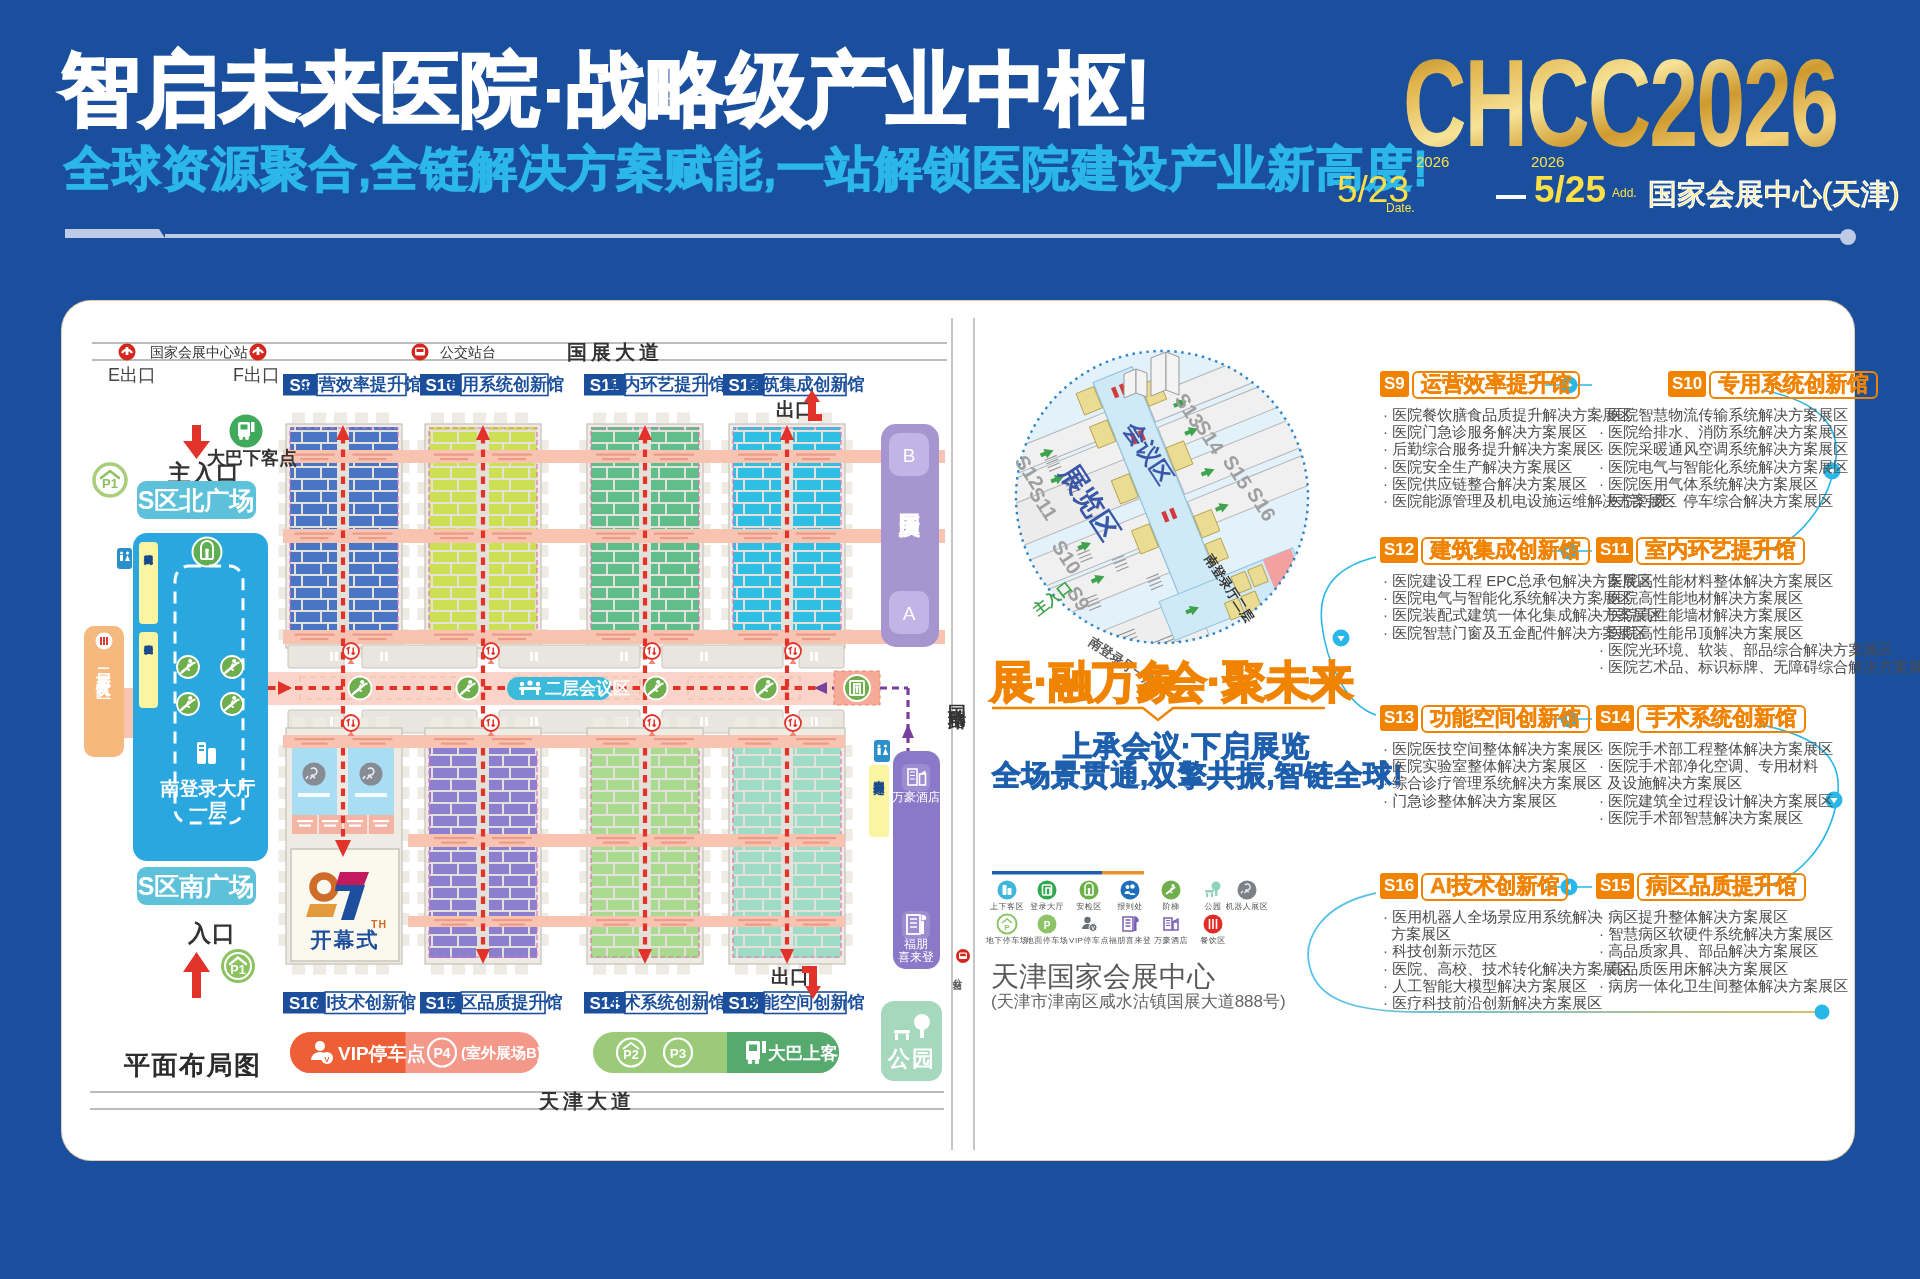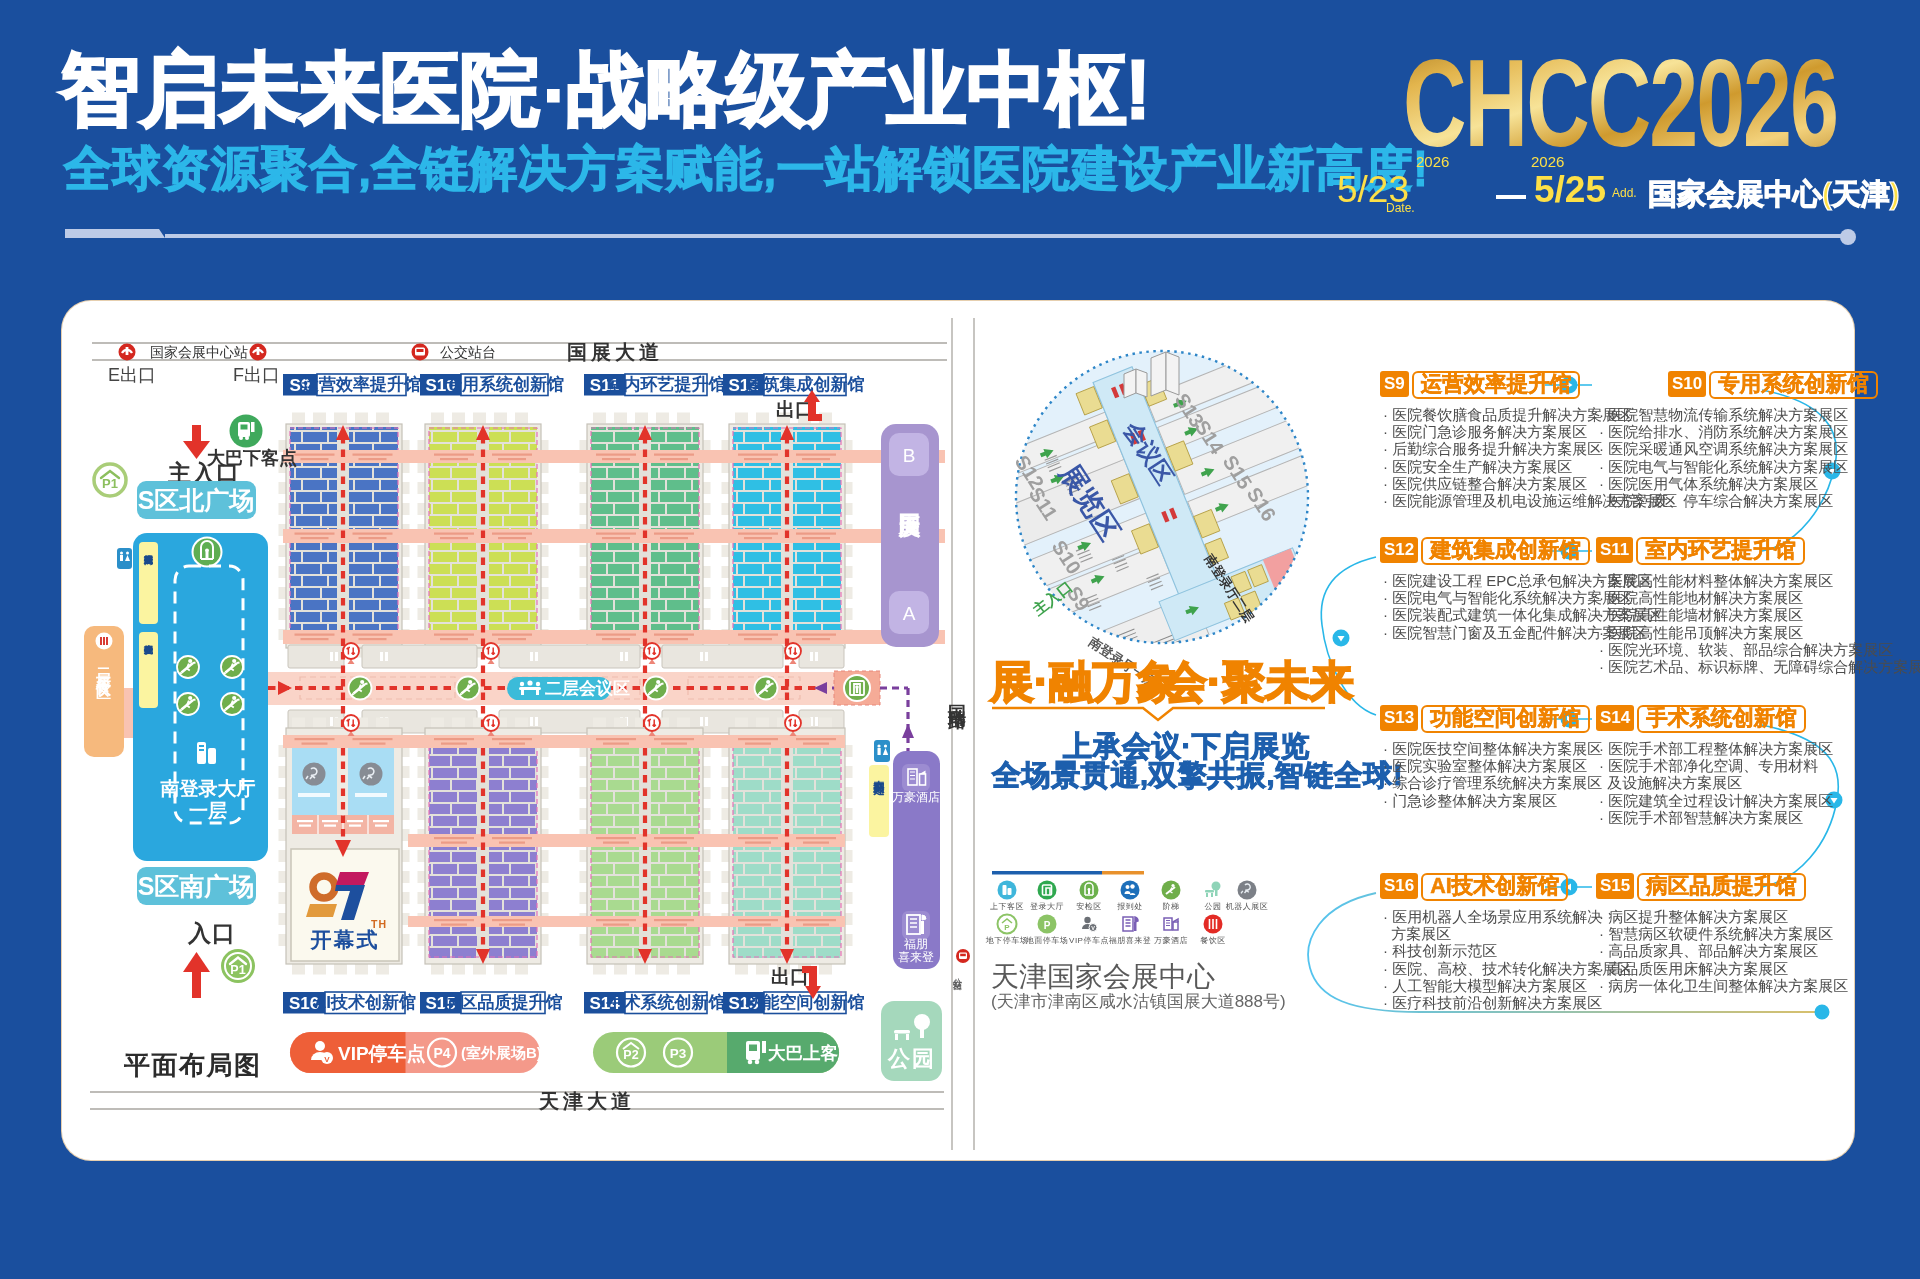--- a/index.html
+++ b/index.html
@@ -44,21 +44,21 @@
 <div class="abs dt" style="left:1531px;top:153px;font-size:15px">2026</div>
 
 <div class="abs dt" style="left:1386px;top:201px;font-size:12px">Date.</div>
 
 <div class="abs dt" style="left:1337px;top:169px;font-size:37px;font-weight:normal">5/23</div>
 <div class="abs" style="left:1496px;top:195px;width:30px;height:4px;background:#fff"></div>
 <div class="abs dt" style="left:1534px;top:169px;font-size:37px;font-weight:bold">5/25</div>
 
 <div class="abs dt" style="left:1612px;top:186px;font-size:12px">Add.</div>
 
-<div class="abs dt" style="left:1648px;top:175px;font-size:29px;font-weight:bold;-webkit-text-stroke:1.2px #fff">国家会展中心<span style="letter-spacing:0">(</span>天津<span style="letter-spacing:0">)</span></div>
+<div class="abs dt" style="left:1648px;top:175px;font-size:29px;font-weight:normal;-webkit-text-stroke:1.2px #fff">国家会展中心<span style="letter-spacing:0">(</span>天津<span style="letter-spacing:0">)</span></div>
 
 <div class="abs" style="left:65px;top:229px;width:100px;height:9px;background:#bdcbe7;clip-path:polygon(0 0,94% 0,100% 100%,0 100%)"></div>
 <div class="abs" style="left:165px;top:234px;width:1683px;height:4px;background:#bdcbe7"></div>
 <div class="abs" style="left:1840px;top:229px;width:16px;height:16px;border-radius:8px;background:#bdcbe7"></div>
 
 <div class="abs card"></div>
 <svg class="abs" style="left:0;top:0" width="1920" height="1279" viewBox="0 0 1920 1279" xmlns="http://www.w3.org/2000/svg">
 <defs>
 <pattern id="pb" width="26" height="24" patternUnits="userSpaceOnUse">
         <rect x="0" y="0" width="15" height="10" fill="#4a74c4"></rect>

